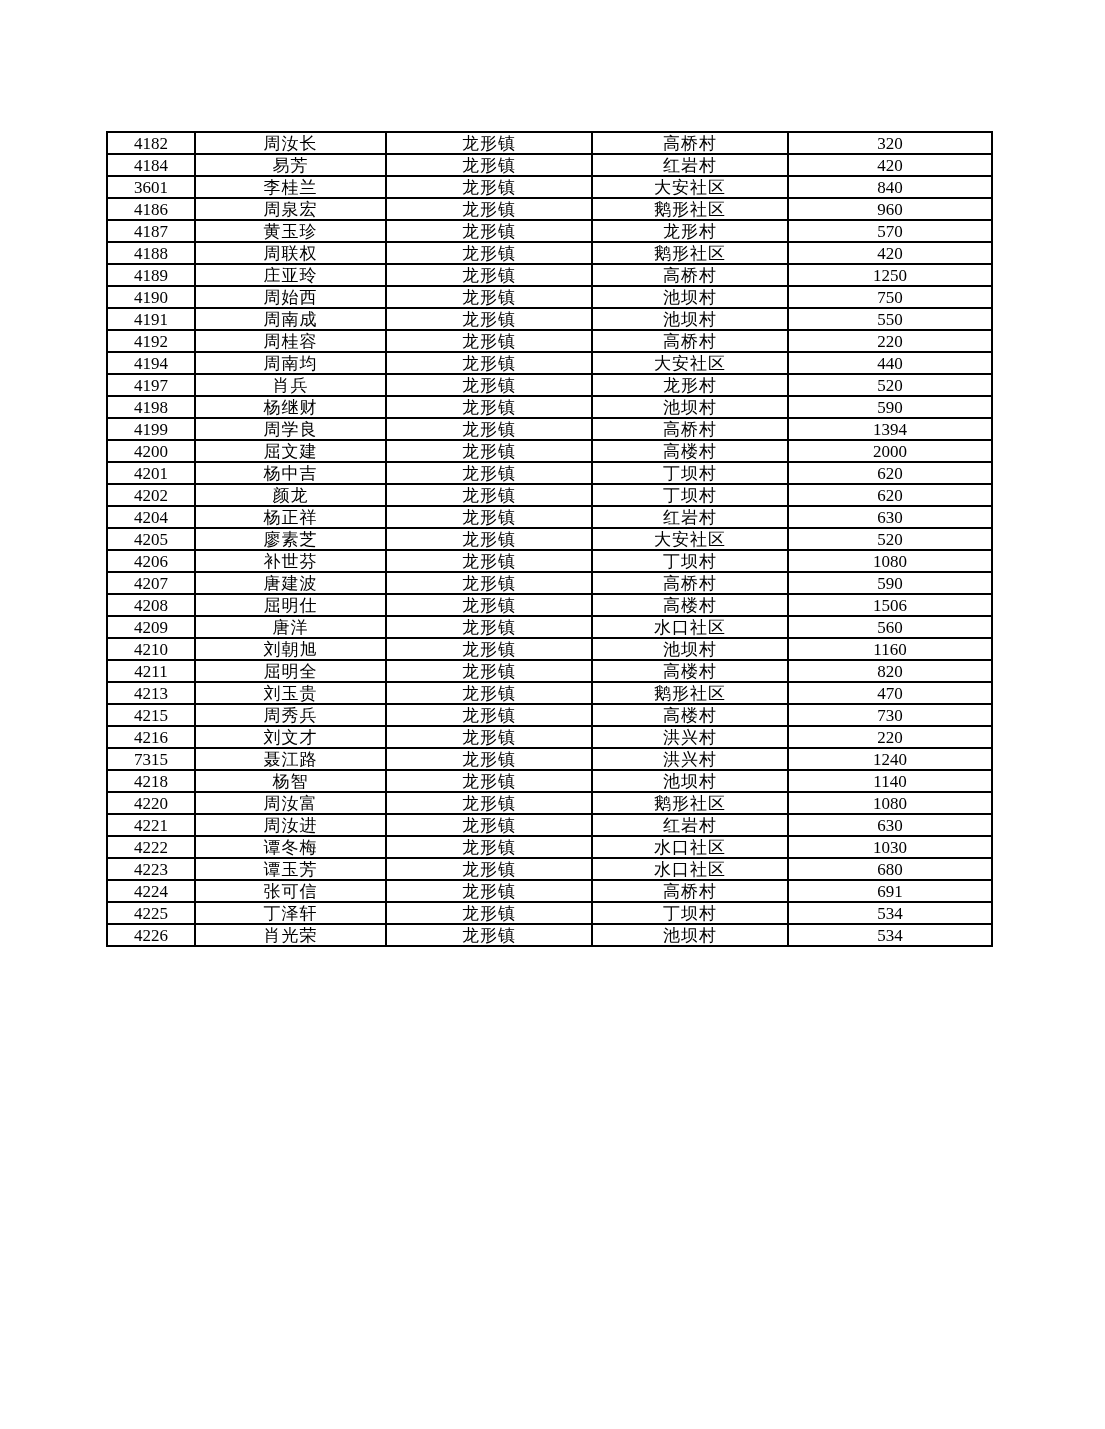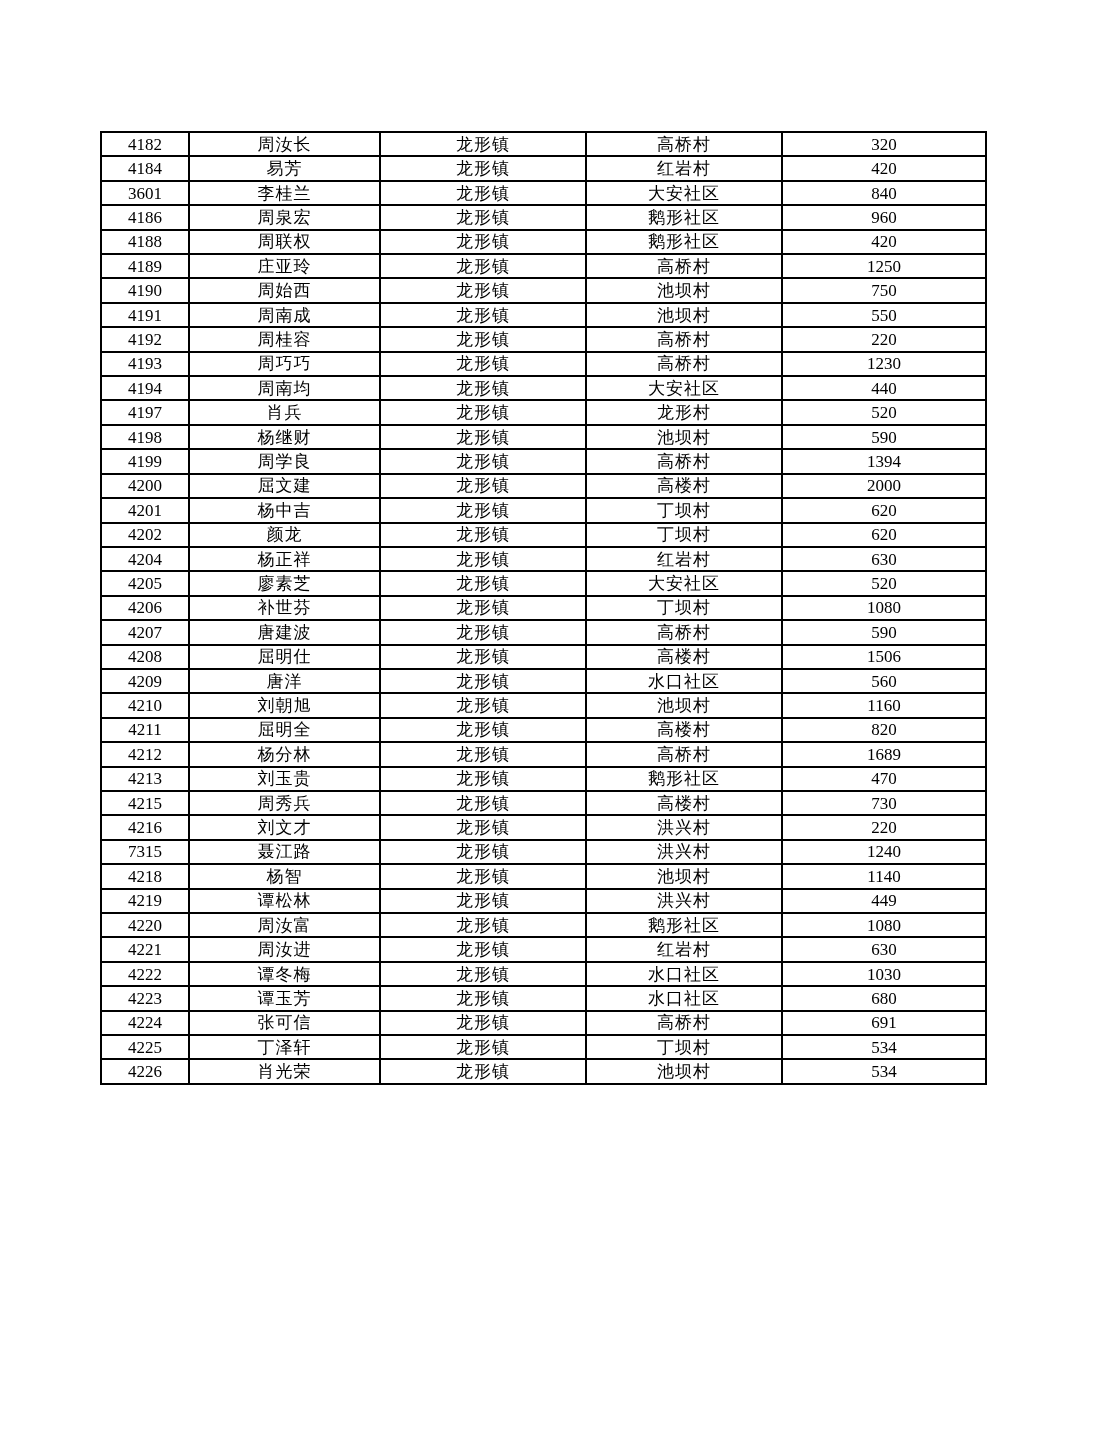--- a/index.html
+++ b/index.html
@@ -14,24 +14,24 @@
     font-family: "Liberation Serif", "DejaVu Serif", serif;
     color: #000000;
   }
   .doc-page {
     position: absolute;
     inset: 0;
     background: #ffffff;
   }
   table.roster {
     position: absolute;
-    left: 100px;
+    left: 106px;
     top: 131px;
     width: 885px;
-    height: 954px;
+    height: 816px;
     border-collapse: collapse;
     table-layout: fixed;
     padding-left: 32px;
   }
   table.roster td {
     border: 2px solid #000000;
     text-align: center;
     vertical-align: middle;
     font-size: 17px;
     line-height: 1;
@@ -85,20 +85,27 @@
   </tr>
 
   <tr>
     <td class="cell-id">4186</td>
     <td class="cell-name">周泉宏</td>
     <td class="cell-town">龙形镇</td>
     <td class="cell-village">鹅形社区</td>
     <td class="cell-amount">960</td>
   </tr>
 
+  <tr>
+    <td class="cell-id">4187</td>
+    <td class="cell-name">黄玉珍</td>
+    <td class="cell-town">龙形镇</td>
+    <td class="cell-village">龙形村</td>
+    <td class="cell-amount">570</td>
+  </tr>
 
   <tr>
     <td class="cell-id">4188</td>
     <td class="cell-name">周联权</td>
     <td class="cell-town">龙形镇</td>
     <td class="cell-village">鹅形社区</td>
     <td class="cell-amount">420</td>
   </tr>
 
   <tr>
@@ -126,27 +133,20 @@
   </tr>
 
   <tr>
     <td class="cell-id">4192</td>
     <td class="cell-name">周桂容</td>
     <td class="cell-town">龙形镇</td>
     <td class="cell-village">高桥村</td>
     <td class="cell-amount">220</td>
   </tr>
 
-  <tr>
-    <td class="cell-id">4193</td>
-    <td class="cell-name">周巧巧</td>
-    <td class="cell-town">龙形镇</td>
-    <td class="cell-village">高桥村</td>
-    <td class="cell-amount">1230</td>
-  </tr>
 
   <tr>
     <td class="cell-id">4194</td>
     <td class="cell-name">周南均</td>
     <td class="cell-town">龙形镇</td>
     <td class="cell-village">大安社区</td>
     <td class="cell-amount">440</td>
   </tr>
 
 
@@ -257,27 +257,20 @@
   </tr>
 
   <tr>
     <td class="cell-id">4211</td>
     <td class="cell-name">屈明全</td>
     <td class="cell-town">龙形镇</td>
     <td class="cell-village">高楼村</td>
     <td class="cell-amount">820</td>
   </tr>
 
-  <tr>
-    <td class="cell-id">4212</td>
-    <td class="cell-name">杨分林</td>
-    <td class="cell-town">龙形镇</td>
-    <td class="cell-village">高桥村</td>
-    <td class="cell-amount">1689</td>
-  </tr>
 
   <tr>
     <td class="cell-id">4213</td>
     <td class="cell-name">刘玉贵</td>
     <td class="cell-town">龙形镇</td>
     <td class="cell-village">鹅形社区</td>
     <td class="cell-amount">470</td>
   </tr>
 
 
@@ -306,27 +299,20 @@
   </tr>
 
   <tr>
     <td class="cell-id">4218</td>
     <td class="cell-name">杨智</td>
     <td class="cell-town">龙形镇</td>
     <td class="cell-village">池坝村</td>
     <td class="cell-amount">1140</td>
   </tr>
 
-  <tr>
-    <td class="cell-id">4219</td>
-    <td class="cell-name">谭松林</td>
-    <td class="cell-town">龙形镇</td>
-    <td class="cell-village">洪兴村</td>
-    <td class="cell-amount">449</td>
-  </tr>
 
   <tr>
     <td class="cell-id">4220</td>
     <td class="cell-name">周汝富</td>
     <td class="cell-town">龙形镇</td>
     <td class="cell-village">鹅形社区</td>
     <td class="cell-amount">1080</td>
   </tr>
 
   <tr>

